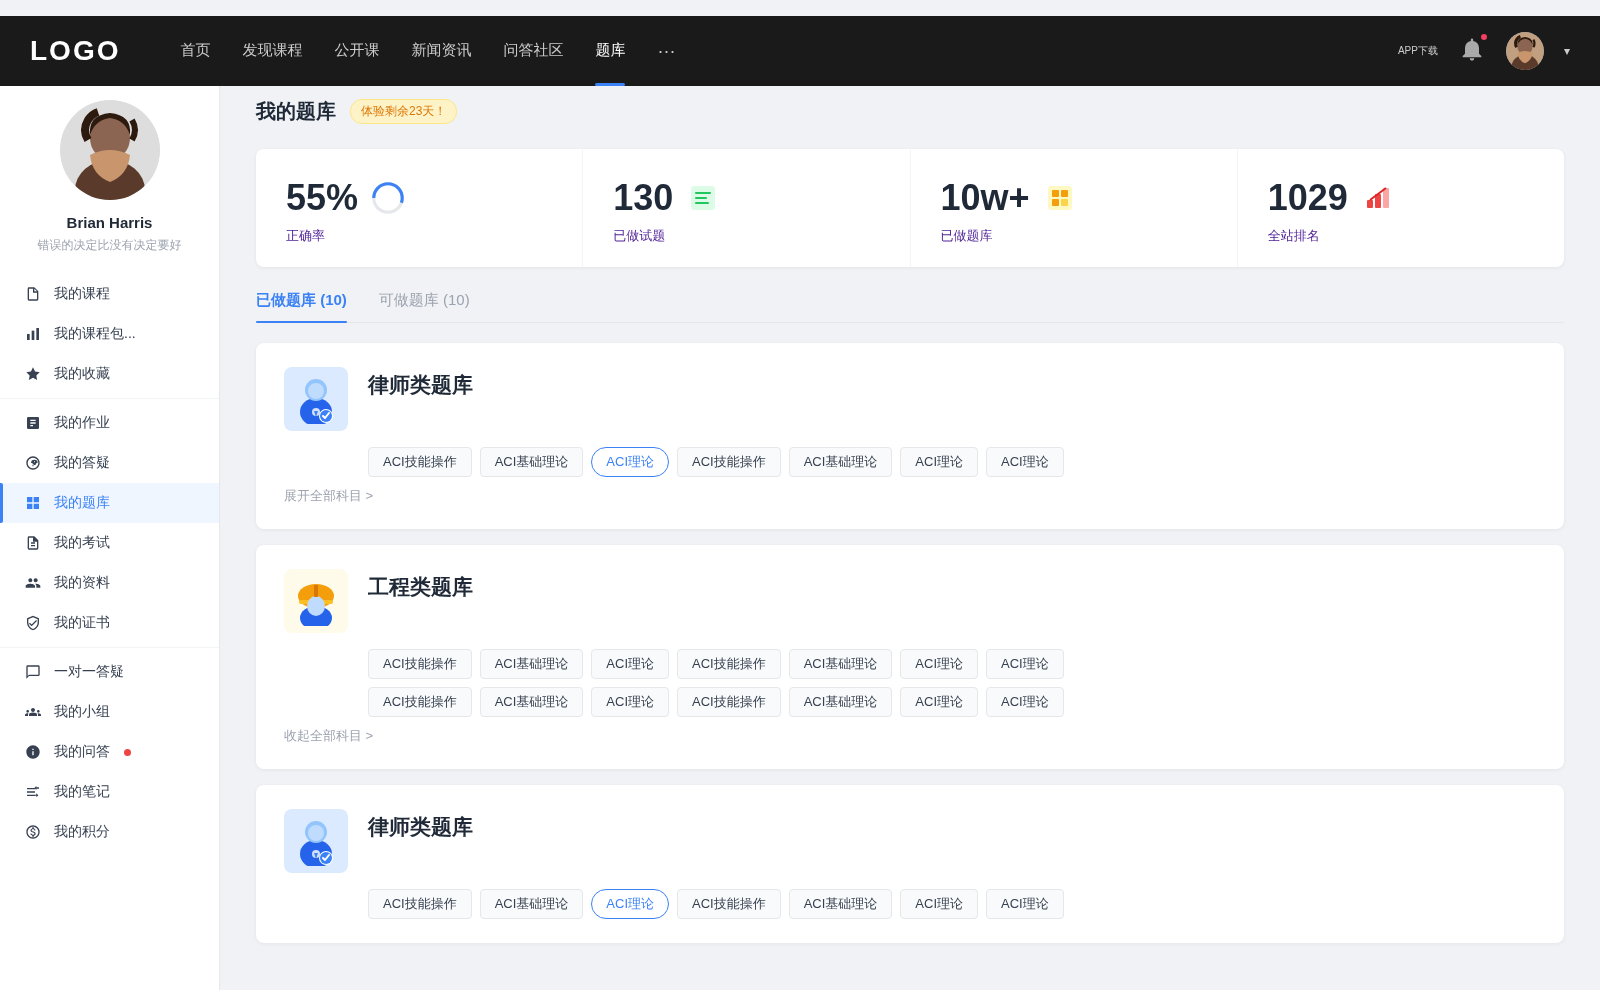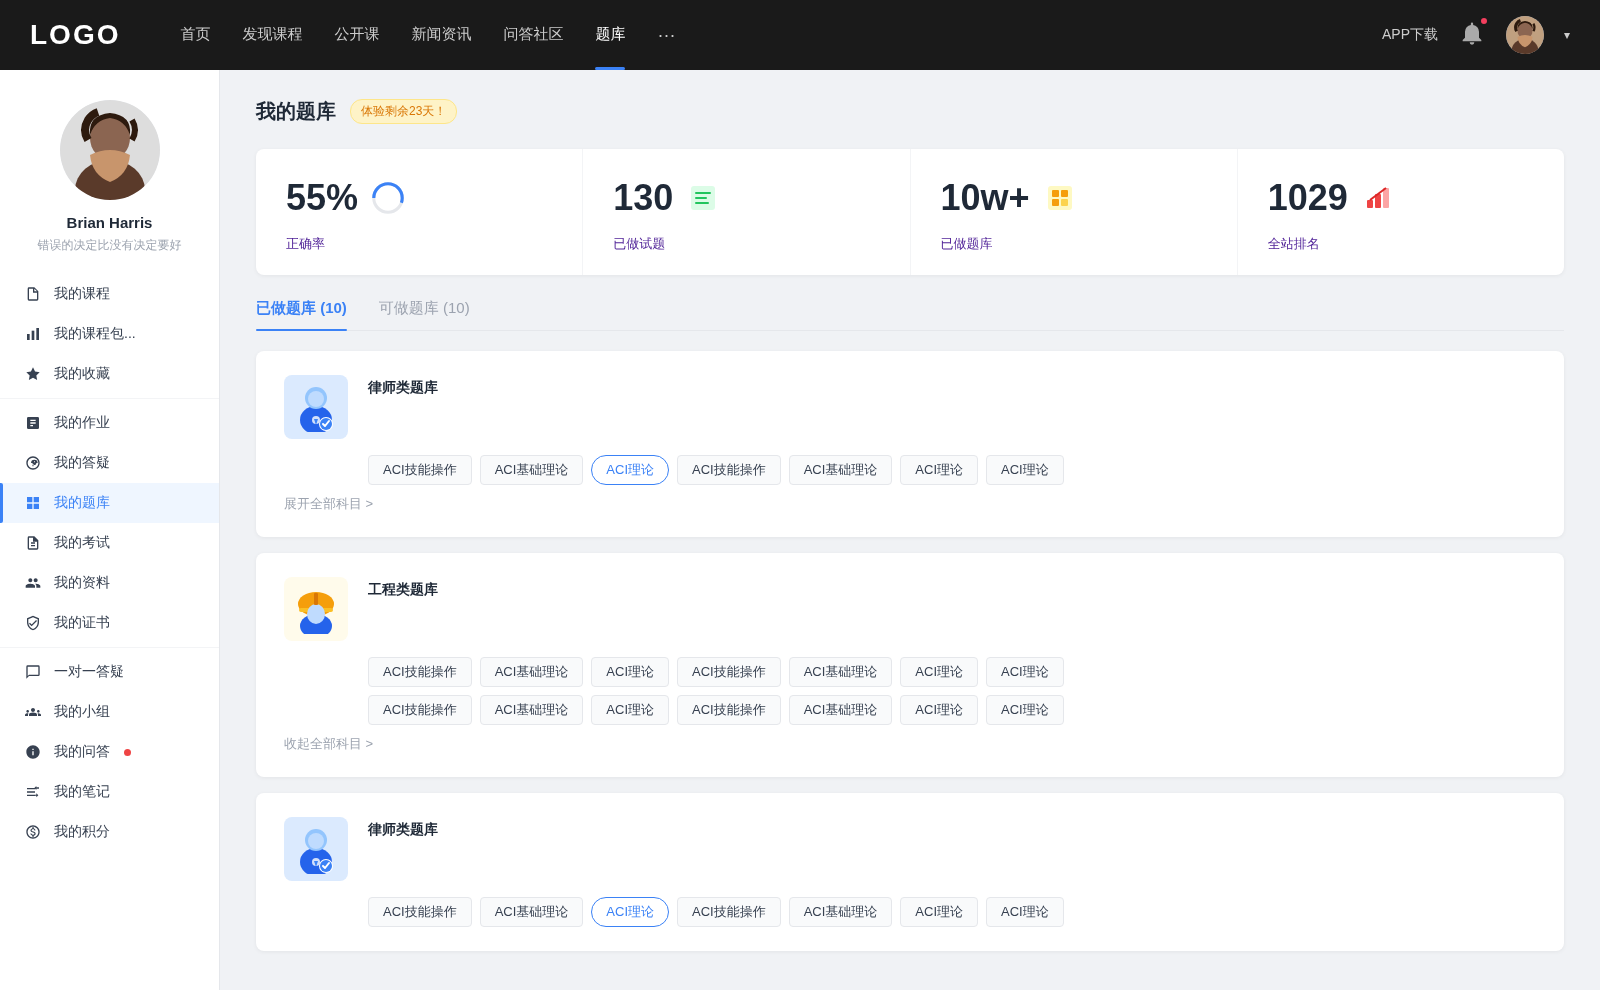--- a/index.html
+++ b/index.html
@@ -6,21 +6,21 @@
     body { font-family: 'PingFang SC', 'Microsoft YaHei', sans-serif; background: #f0f2f5; min-height: 990px; }
 
     
     .topnav {
       background: #1a1a1a;
       height: 70px;
       display: flex;
       align-items: center;
       padding: 0 30px;
       position: fixed;
-      top: 0; left: 0; right: 0;
+      top: 16px; left: 0; right: 0;
       z-index: 100;
     }
     .topnav-logo {
       color: white;
       font-size: 28px;
       font-weight: bold;
       margin-right: 60px;
       letter-spacing: 2px;
     }
     .topnav-links {
@@ -51,21 +51,21 @@
     }
     .topnav-more { color: #ccc; font-size: 18px; cursor: pointer; }
     .topnav-right {
       display: flex;
       align-items: center;
       gap: 20px;
       margin-left: auto;
     }
     .topnav-appdown {
       color: #ccc;
-      font-size: 14px;
+      font-size: 10px;
       cursor: pointer;
     }
     .topnav-bell {
       position: relative;
       cursor: pointer;
     }
     .topnav-bell-icon {
       width: 28px;
       height: 28px;
       fill: #ccc;
@@ -223,21 +223,21 @@
       border-radius: 8px;
       box-shadow: 0 1px 4px rgba(0,0,0,0.06);
       margin-bottom: 24px;
       overflow: hidden;
     }
     .stat-card {
       flex: 1;
       padding: 28px 30px 22px 30px;
       display: flex;
       flex-direction: column;
-      gap: 16px;
+      gap: 8px;
       border-right: 1px solid #f3f4f6;
     }
     .stat-card:last-child { border-right: none; }
     .stat-top {
       display: flex;
       align-items: center;
       gap: 12px;
     }
     .stat-value {
       font-size: 36px;
@@ -313,21 +313,21 @@
       border-radius: 8px;
       display: flex;
       align-items: center;
       justify-content: center;
       flex-shrink: 0;
     }
     .qbank-logo.engineering {
       background: #fffbeb;
     }
     .qbank-title {
-      font-size: 14px;
+      font-size: 21px;
       font-weight: 600;
       color: #1f2937;
       padding-top: 4px;
     }
     .tags-row {
       display: flex;
       flex-wrap: wrap;
       gap: 8px;
       margin-left: 84px;
     }

